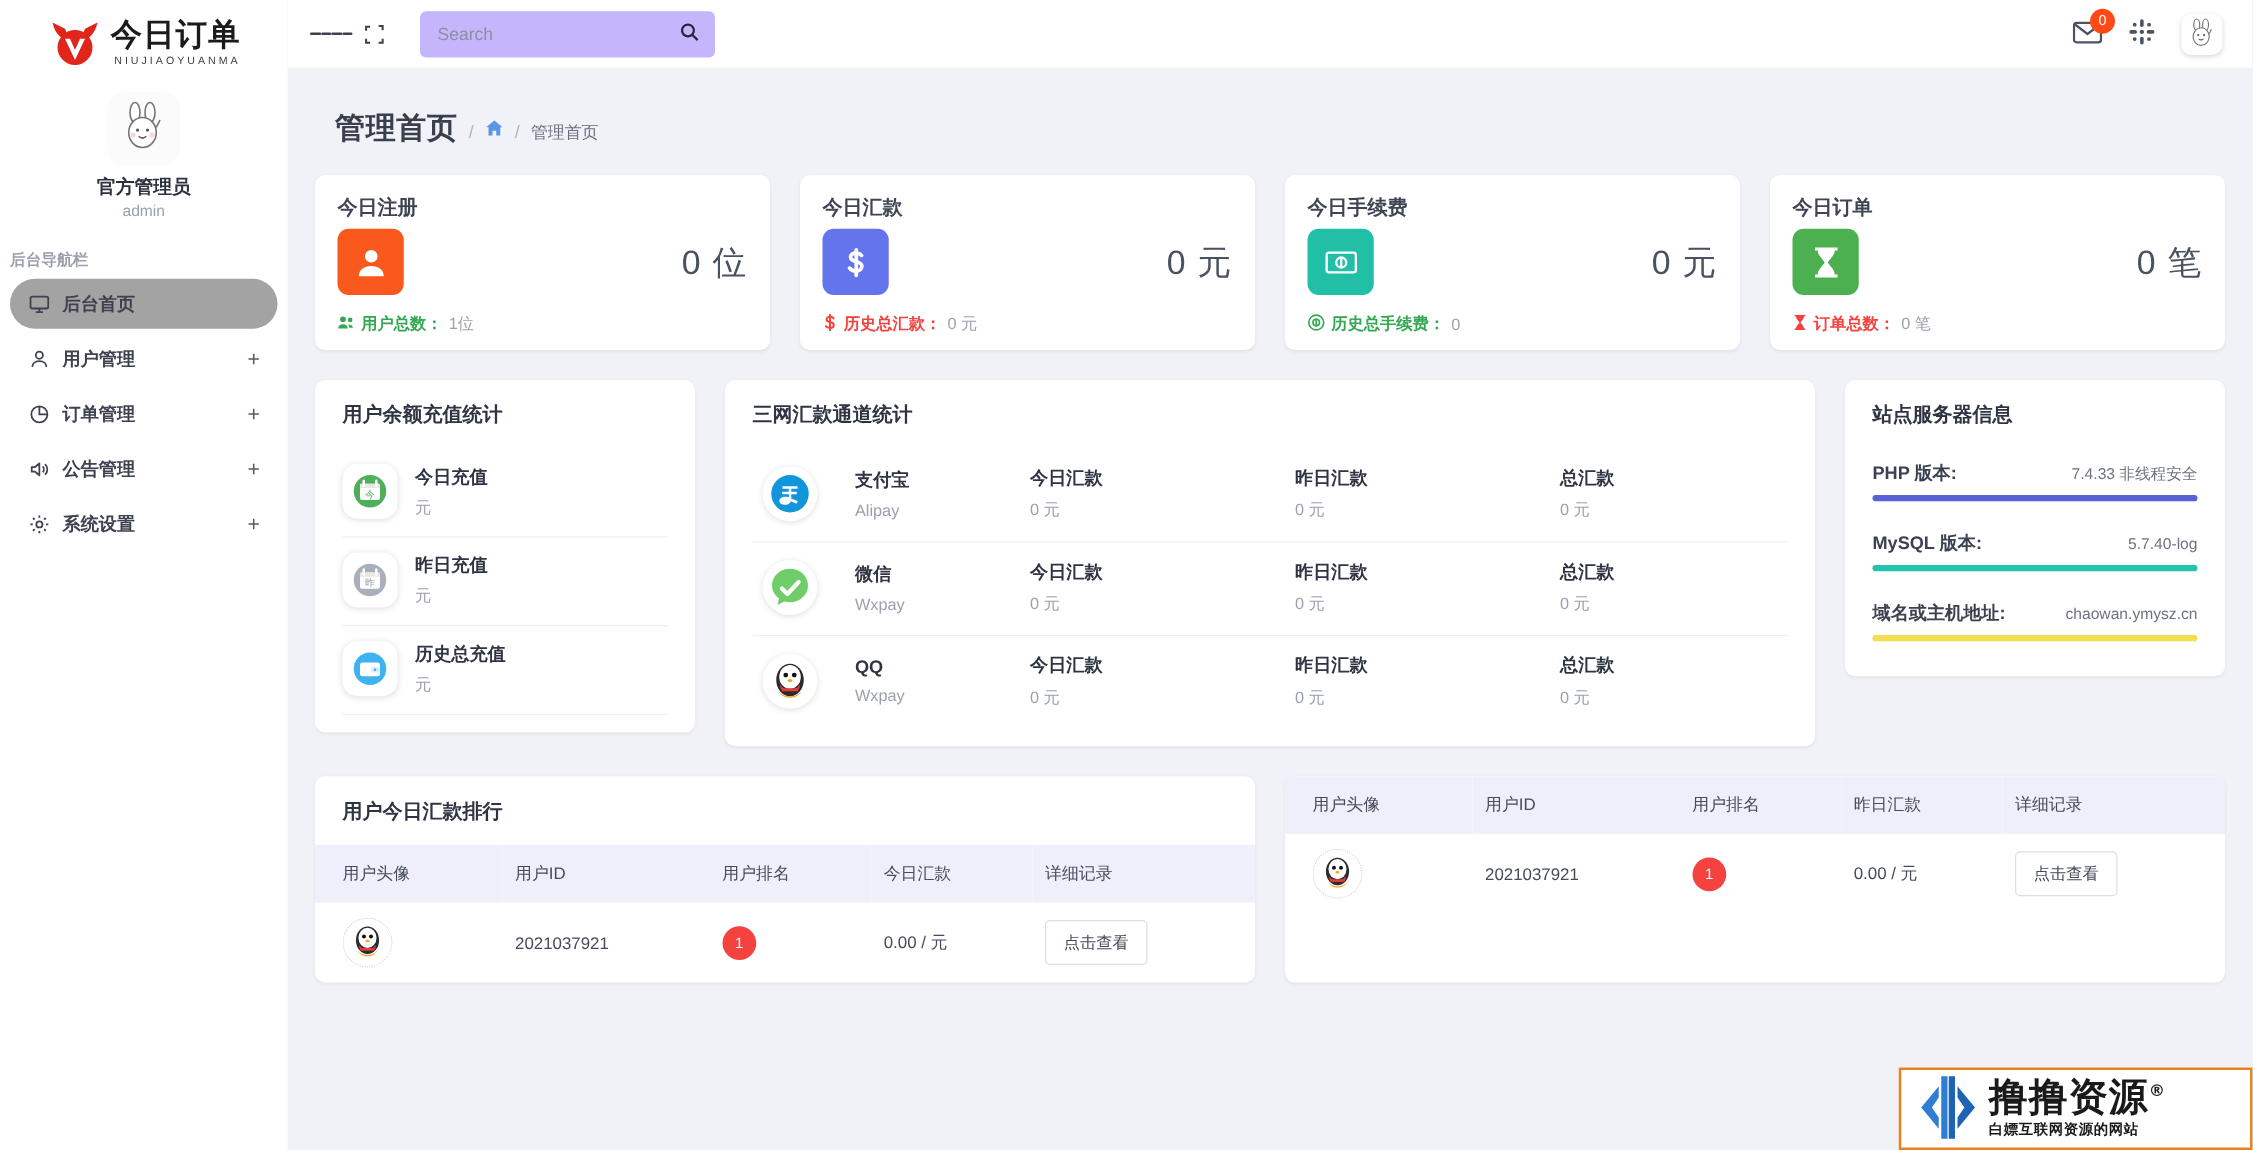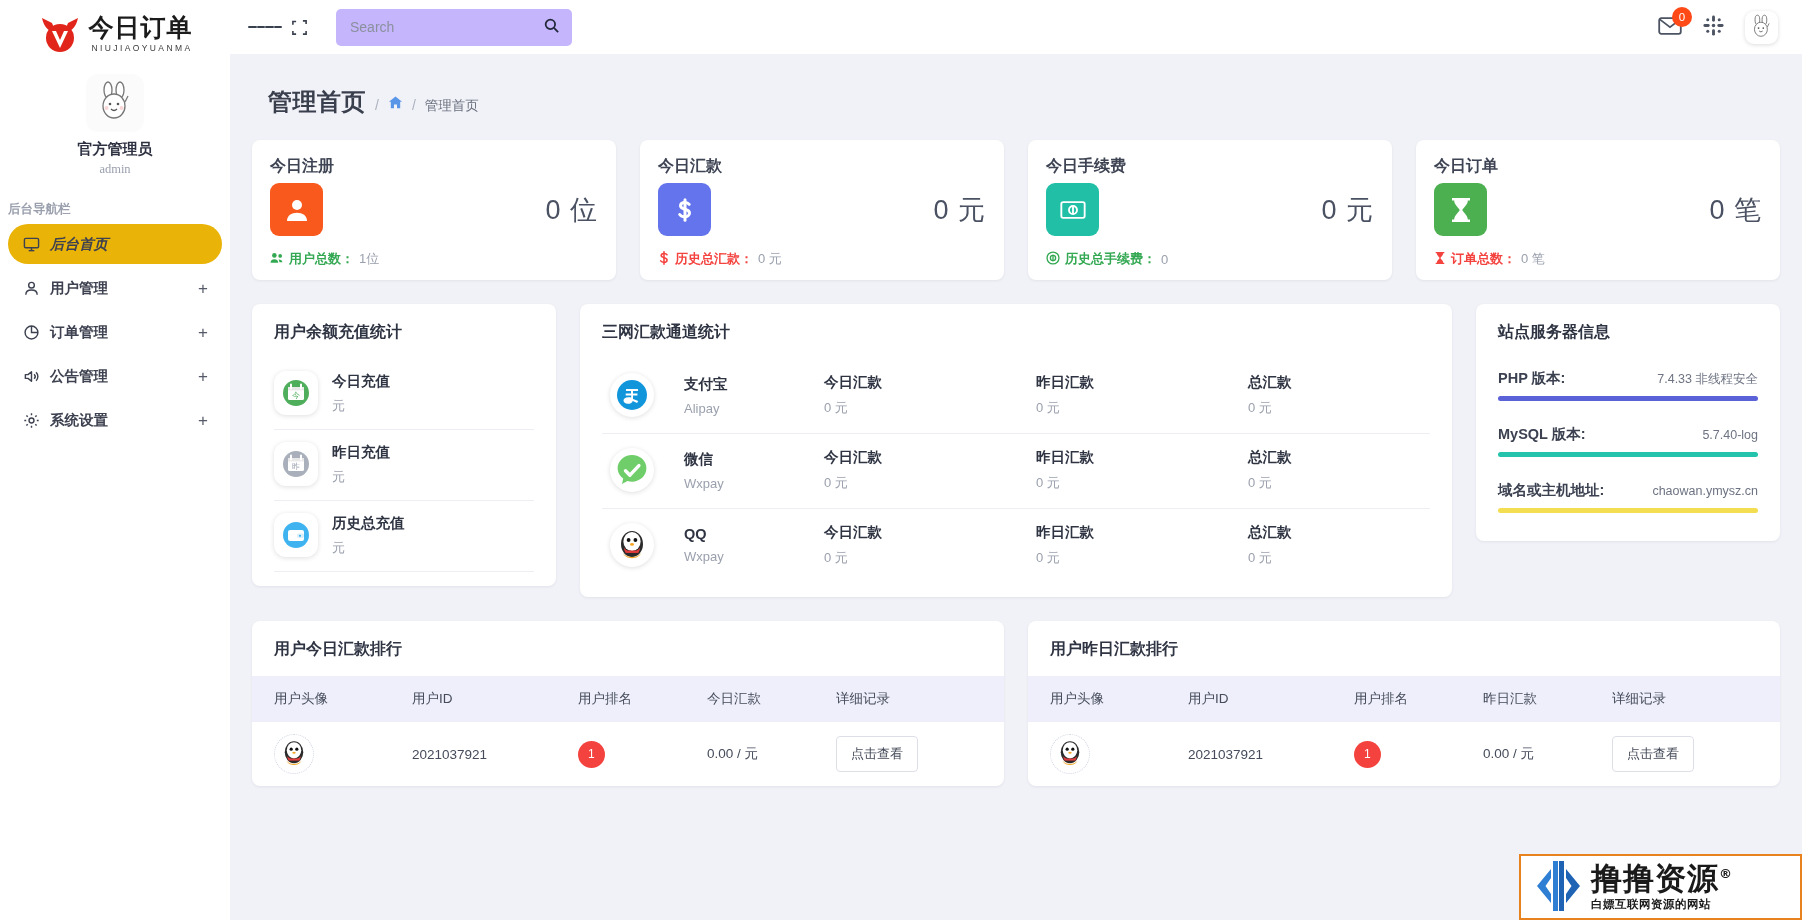--- a/index.html
+++ b/index.html
@@ -24,31 +24,31 @@
   .logo-mark { position: relative; width: 44px; height: 40px; }
   .logo-text { display: flex; flex-direction: column; }
   .logo-cn { font-size: 25px; font-weight: bold; color: #1b1b1b; letter-spacing: 1px; line-height: 1.05;
              font-family: "DejaVu Sans", "Liberation Sans", sans-serif; }
   .logo-en { font-size: 8.5px; color: #3c3c3c; letter-spacing: 2.4px; text-align: right; margin-top: 2px; }
 
   .profile { display: flex; flex-direction: column; align-items: center; padding: 14px 0 8px; }
   .avatar-lg { width: 58px; height: 58px; border-radius: 12px; background: #fbfbfb;
                display: flex; align-items: center; justify-content: center; overflow: hidden; }
   .profile-name { margin-top: 8px; font-size: 15px; font-weight: bold; color: #2d3040; }
-  .profile-sub { margin-top: 3px; font-size: 12.5px; color: #9aa0ad; font-family: Liberation Serif, serif; }
+  .profile-sub { margin-top: 3px; font-size: 12.5px; color: #9aa0ad; }
 
   .nav-title { font-size: 12.5px; color: #9aa0ad; padding: 16px 0 6px 8px; font-weight: bold; }
   .nav { padding: 0 8px; }
   .nav-item {
     display: flex; align-items: center; gap: 10px;
     height: 40px; padding: 0 14px; margin-bottom: 4px;
     border-radius: 22px; cursor: pointer; color: #3d4150;
     font-size: 14.5px; font-weight: bold;
   }
-  .nav-item.active { background: #eab308; font-style: italic; }
+  .nav-item.active { background: #a3a3a3; }
   .nav-item .ic { width: 18px; height: 18px; display: flex; align-items: center; justify-content: center; flex: 0 0 18px; }
   .nav-item .lbl { flex: 1; }
   .nav-item .plus { font-size: 17px; color: #555a68; font-weight: normal; line-height: 1; }
 
   
   .main { flex: 1; height: 920px; display: flex; flex-direction: column; overflow: hidden; background:#f1f2f7; }
 
   .topbar {
     height: 54px; min-height: 54px; background: #fff;
     display: flex; align-items: center; padding: 0 24px 0 18px; gap: 0;
@@ -636,21 +636,20 @@
                 <td>0.00 / 元</td>
                 <td>
                   <button class="btn-view">点击查看</button>
                 </td>
               </tr>
             </tbody>
           </table>
         </section>
 
         <section class="tbl-panel">
-          <div class="tbl-head">用户昨日汇款排行</div>
           <table>
             <thead>
               <tr>
                 <th>用户头像</th>
                 <th>用户ID</th>
                 <th>用户排名</th>
                 <th>昨日汇款</th>
                 <th>详细记录</th>
               </tr>
             </thead>

